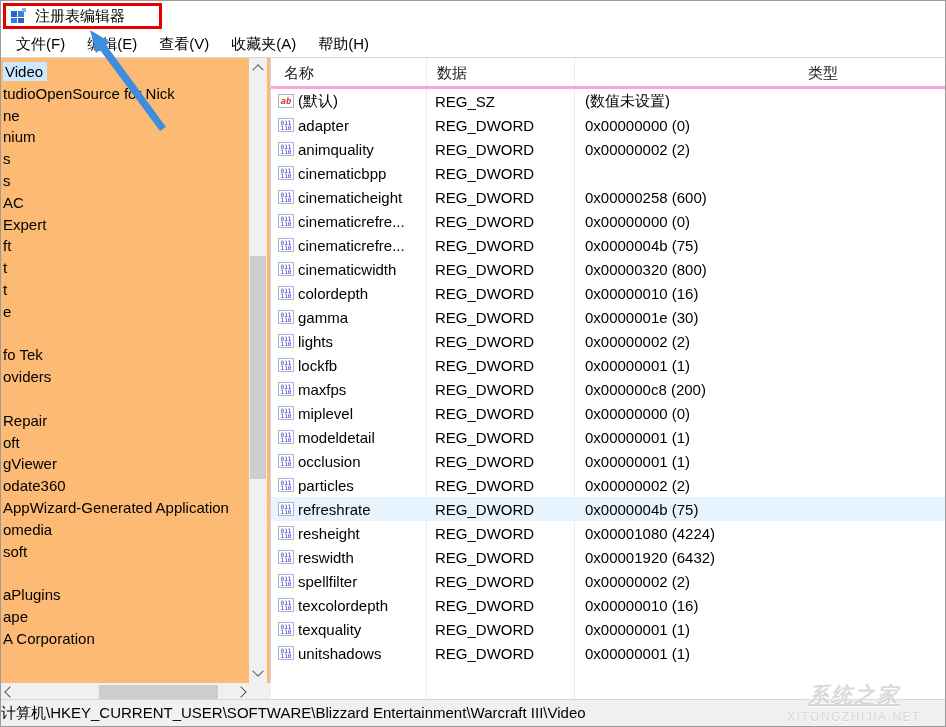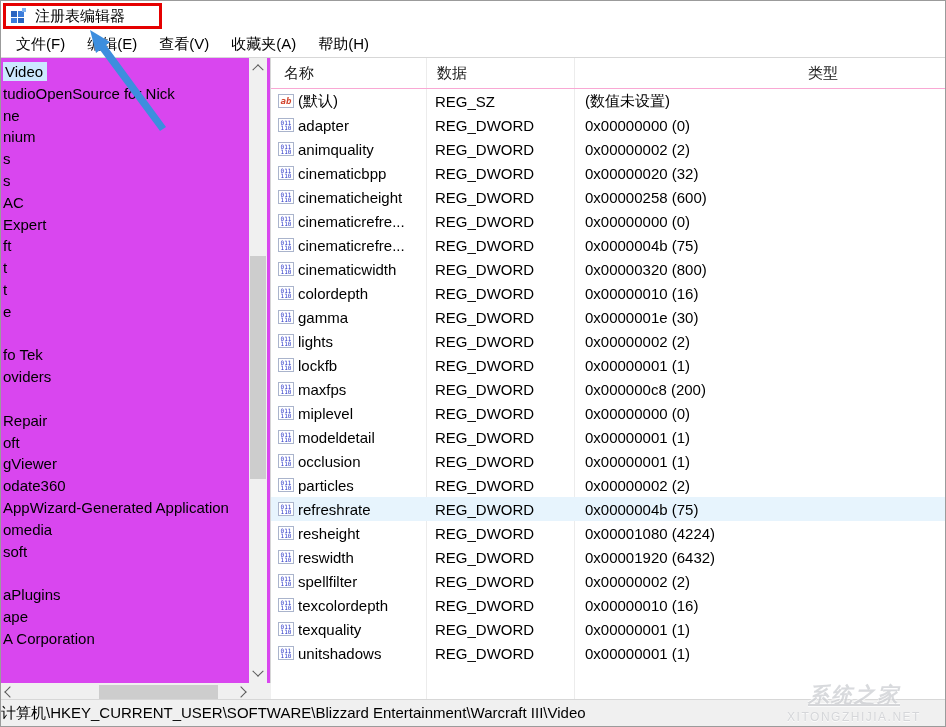--- a/index.html
+++ b/index.html
@@ -14,21 +14,21 @@
 
   
   .menubar { position:absolute; left:0; top:30px; width:100%; height:27px; background:#fff;
              border-bottom:1px solid #d7d7d7; display:flex; padding-left:4px; }
   .menu-item { padding:0 11px; line-height:26px; font-size:15px; cursor:default; }
 
   
   .main { position:absolute; left:0; top:57px; width:946px; height:643px; }
 
   
-  .tree-panel { position:absolute; left:0; top:0; width:270px; height:643px; background:#d946ef;
+  .tree-panel { position:absolute; left:0; top:0; width:270px; height:643px; background:#fdba74;
                 border-right:1px solid #d6d6d6; }
   .tree-content { position:absolute; left:0; top:0; width:248px; height:625px; overflow:hidden; padding-top:3px; }
   .tree-item { height:21.8px; line-height:21.8px; white-space:nowrap; padding-left:2px; font-size:15px; cursor:default; }
   .tree-item .sel { background:#cce8ff; padding:1px 4px 1px 2px; }
 
   
   .vscroll { position:absolute; left:248px; top:0; width:18px; height:625px; background:#f0f0f0; }
   .vthumb { position:absolute; left:1px; top:198px; width:16px; height:223px; background:#cdcdcd; }
   .sbtn { position:absolute; width:18px; height:18px; display:flex; align-items:center; justify-content:center; }
   .chev { width:8px; height:8px; border-right:1.6px solid #5a5a5a; border-bottom:1.6px solid #5a5a5a; }
@@ -37,21 +37,21 @@
   .chev.left { transform:rotate(135deg); }
   .chev.right { transform:rotate(-45deg); }
   .hscroll { position:absolute; left:0; top:625px; width:249px; height:18px; background:#f0f0f0; }
   .hthumb { position:absolute; left:98px; top:2px; width:119px; height:14px; background:#cdcdcd; }
   .scroll-corner { position:absolute; left:249px; top:625px; width:21px; height:18px; background:#f0f0f0; }
 
   
   .list-panel { position:absolute; left:270px; top:0; width:676px; height:643px; background:#fff; }
   .colsep { position:absolute; top:0; bottom:0; width:1px; background:#ececec; z-index:0; }
   .colsep.c1 { left:155px; } .colsep.c2 { left:303px; }
-  .list-header { position:relative; display:flex; height:31px; border-bottom:1px solid #f9a8d4; }
+  .list-header { position:relative; display:flex; height:31px; border-bottom:3px solid #f9a8d4; }
   .hcell { line-height:30px; font-size:15px; color:#1a1a1a; overflow:hidden; white-space:nowrap; }
   .hname { width:155px; padding-left:13px; }
   .htype { width:148px; padding-left:9px; }
   .hdata { flex:1; padding-left:11px; }
   .rows { position:relative; }
   .row { display:flex; align-items:center; height:24px; white-space:nowrap; }
   .row.hl { background:#e7f4fd; position:relative; z-index:2; }
   .vicon { flex:none; width:16px; height:14px; margin-left:7px; margin-right:4px;
            display:inline-flex; flex-direction:column; align-items:center; justify-content:center;
            border:1px solid #aab4cc; background:#fff; font-family:"DejaVu Sans Mono",monospace; }
@@ -184,21 +184,20 @@
         <div class="row">
           <span class="vicon dword"></span>
           <span class="cell cname">animquality</span>
           <span class="cell ctype">REG_DWORD</span>
           <span class="cell cdata">0x00000002 (2)</span>
         </div>
         <div class="row">
           <span class="vicon dword"></span>
           <span class="cell cname">cinematicbpp</span>
           <span class="cell ctype">REG_DWORD</span>
-          <span class="cell cdata">0x00000020 (32)</span>
         </div>
         <div class="row">
           <span class="vicon dword"></span>
           <span class="cell cname">cinematicheight</span>
           <span class="cell ctype">REG_DWORD</span>
           <span class="cell cdata">0x00000258 (600)</span>
         </div>
         <div class="row">
           <span class="vicon dword"></span>
           <span class="cell cname">cinematicrefre...</span>

